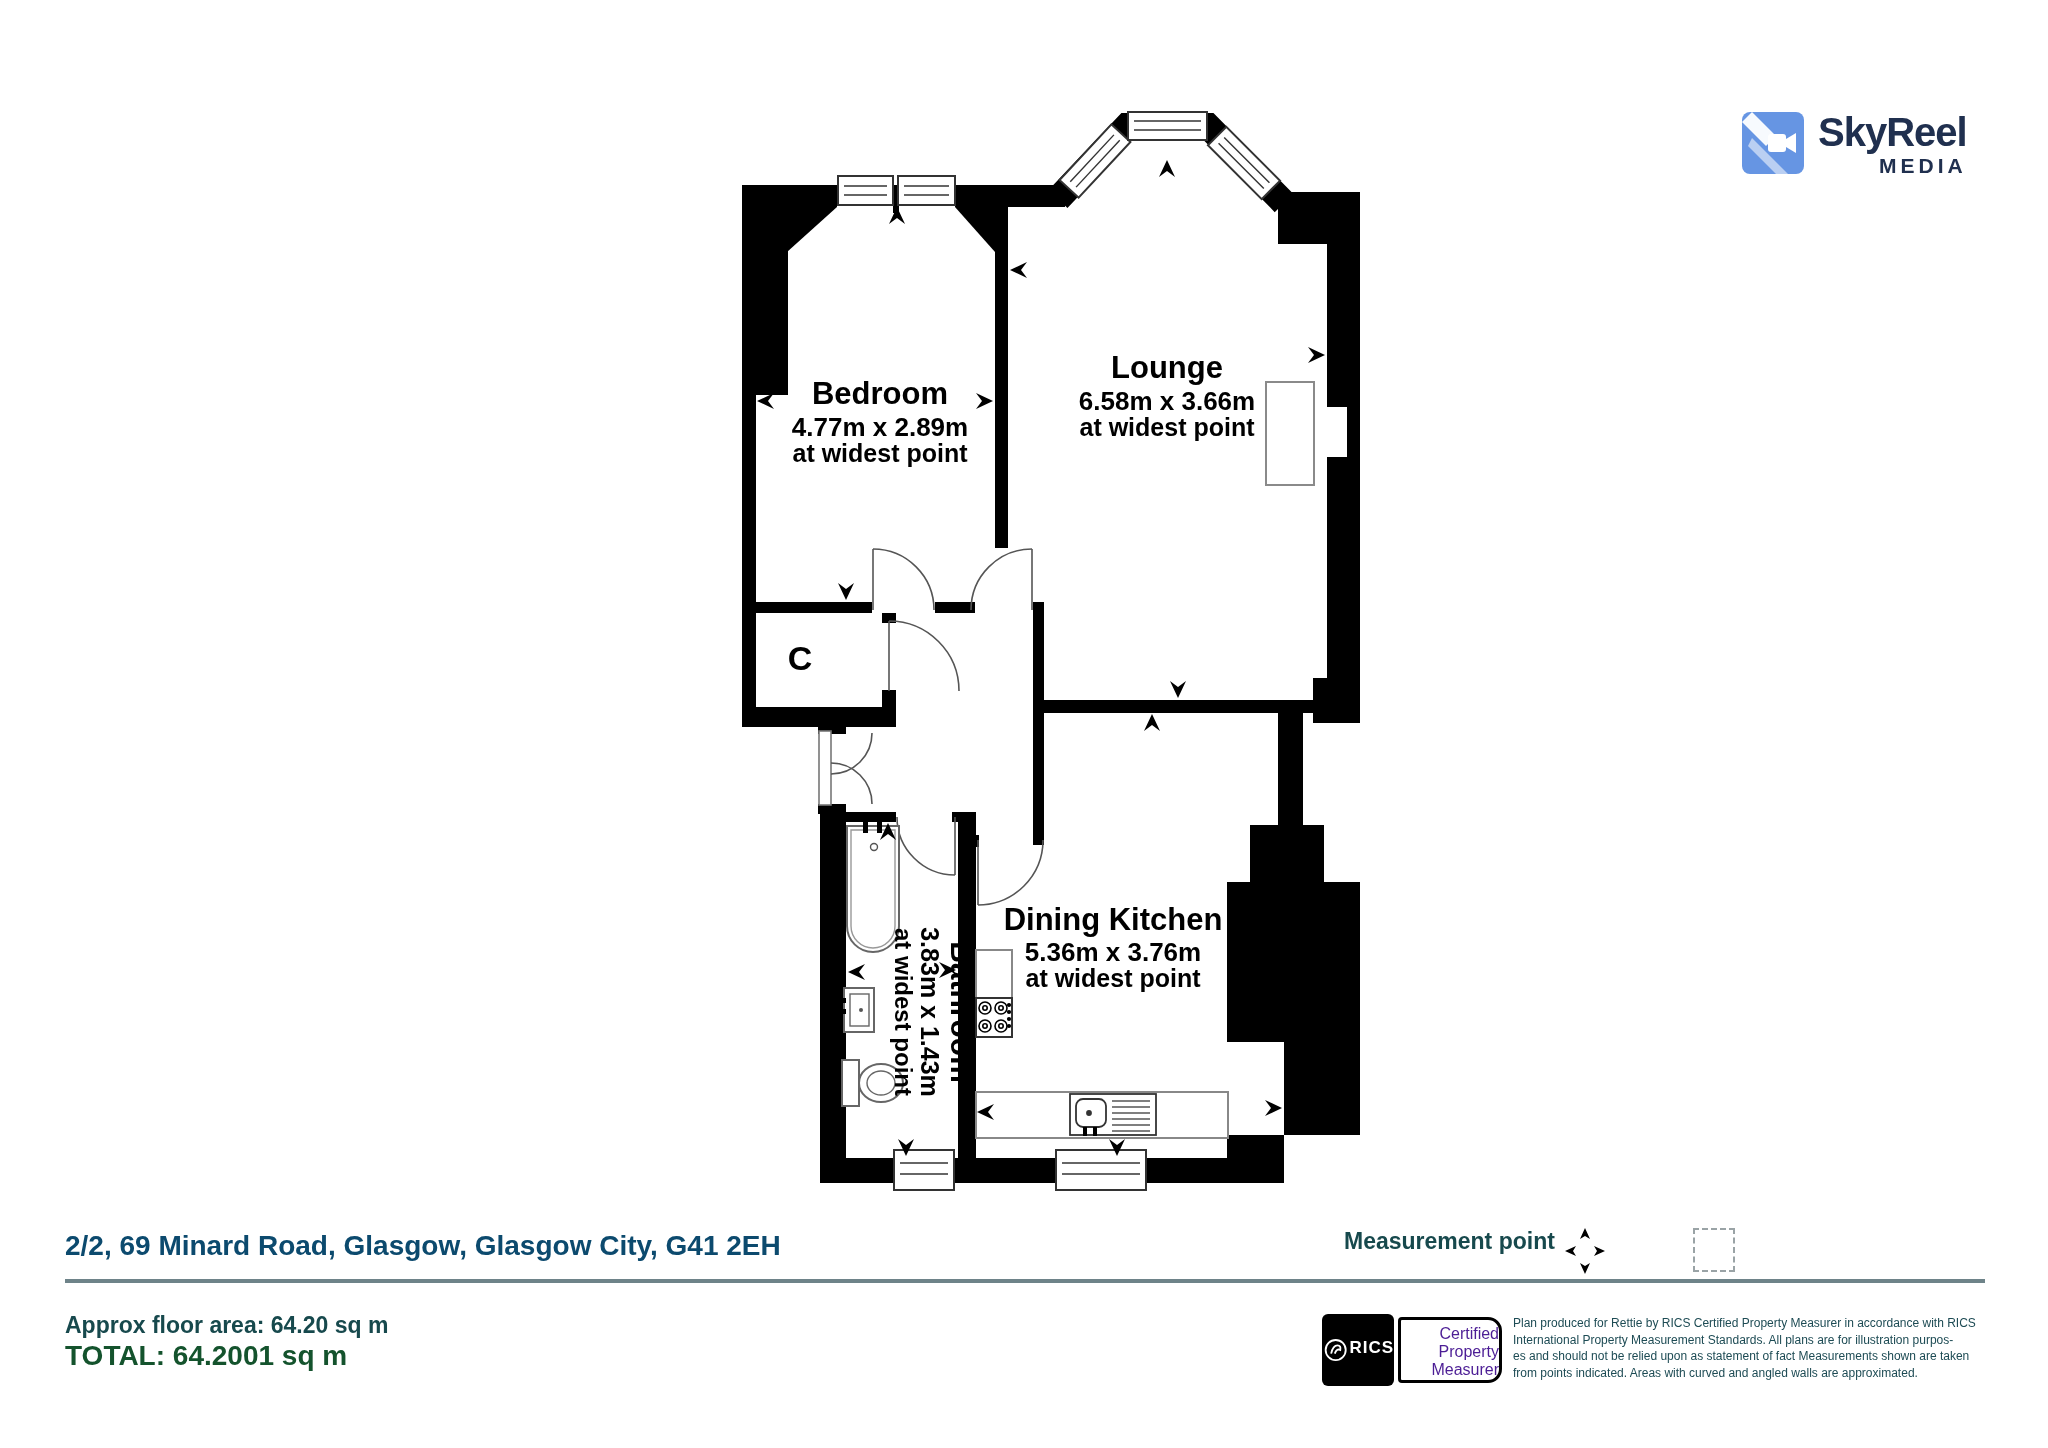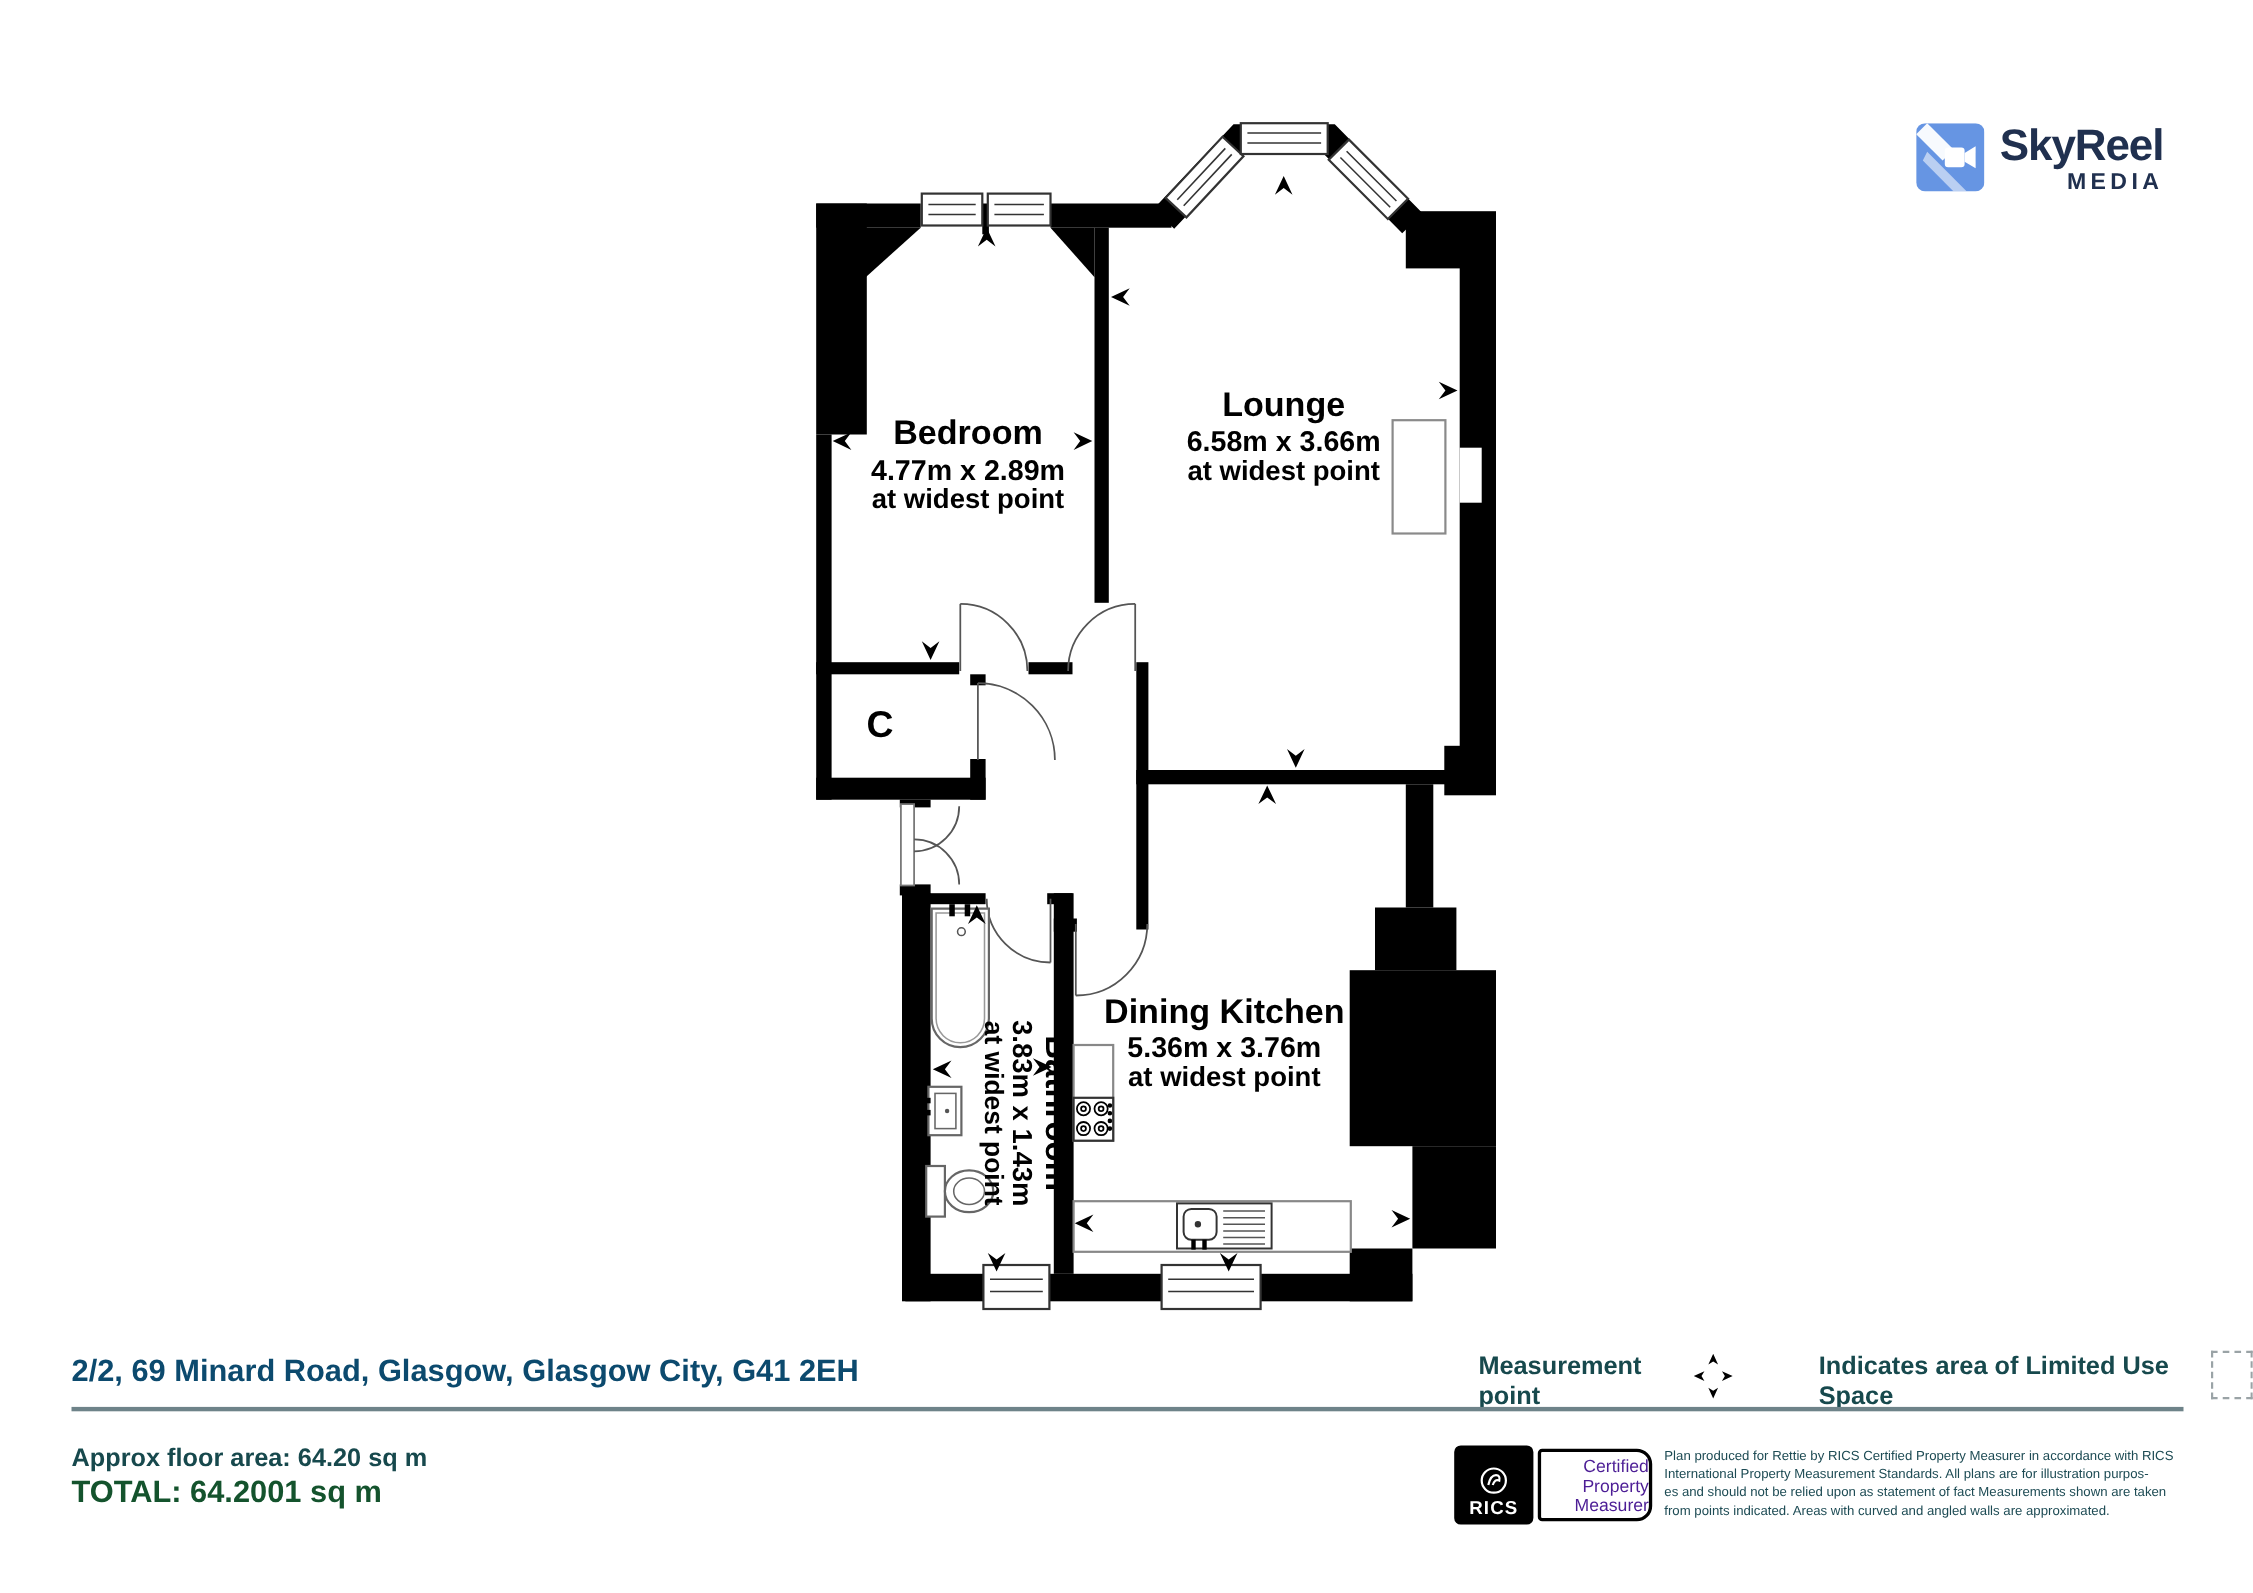--- a/index.html
+++ b/index.html
@@ -21,21 +21,21 @@
   .approx { position:absolute; left:65px; top:1312px; font-size:23px; font-weight:bold; color:#17494d; }
   .total  { position:absolute; left:65px; top:1340px; font-size:28px; font-weight:bold; color:#14532d; }
 
   .legend { position:absolute; left:1344px; top:1228px; display:flex; align-items:flex-start; color:#17494d; }
   .legend-mp { font-size:23px; font-weight:bold; }
   .legend-icon { margin-left:8px; margin-right:76px; width:44px; height:46px; }
   .legend-lu { font-size:23px; font-weight:bold; }
   .legend-dash { margin-left:10px; width:42px; height:44px; border:2px dashed #9aa3a6; background:#fff; }
 
   .rics-badge { position:absolute; left:1322px; top:1314px; width:72px; height:72px; background:#000;
-                border-radius:6px; display:flex; flex-direction:column; align-items:center; justify-content:flex-end; }
+                border-radius:6px; display:flex; flex-direction:row; align-items:center; justify-content:flex-end; }
   .rics-text { color:#fff; font-size:17px; font-weight:bold; letter-spacing:1px; margin-bottom:5px; }
   .cpm-box { position:absolute; left:1398px; top:1317px; width:104px; height:66px; border:3px solid #000;
              border-radius:4px 14px 14px 4px; padding:5px 0 0 9px; background:#fff; }
   .cpm-box div { font-size:16px; font-weight:normal; color:#4c1d95; line-height:1.12;text-align:right; }
   .disclaimer { position:absolute; left:1513px; top:1315px; width:490px; color:#1d4b54; }
   .disclaimer div { font-size:12px; font-weight:normal; line-height:1.38; }
 </style>
 </head>
 <body>
 
@@ -271,21 +271,20 @@
   <div class="address">2/2, 69 Minard Road, Glasgow, Glasgow City, G41 2EH</div>
 
   <div class="legend">
     <span class="legend-mp">Measurement point</span>
     <svg class="legend-icon" viewBox="0 0 44 46">
       <polygon points="22,0 17,11 22,8 27,11" fill="#000"></polygon>
       <polygon points="22,46 17,35 22,38 27,35" fill="#000"></polygon>
       <polygon points="2,23 13,18 10,23 13,28" fill="#000"></polygon>
       <polygon points="42,23 31,18 34,23 31,28" fill="#000"></polygon>
     </svg>
-    <span class="legend-lu">Indicates area of  Limited Use Space</span>
     <span class="legend-dash"></span>
   </div>
 
   <div class="divider"></div>
 
   <div class="approx">Approx floor area: 64.20 sq m</div>
   <div class="total">TOTAL: 64.2001 sq m</div>
 
   <div class="rics-badge">
     <svg width="30" height="30" viewBox="0 0 30 30">

